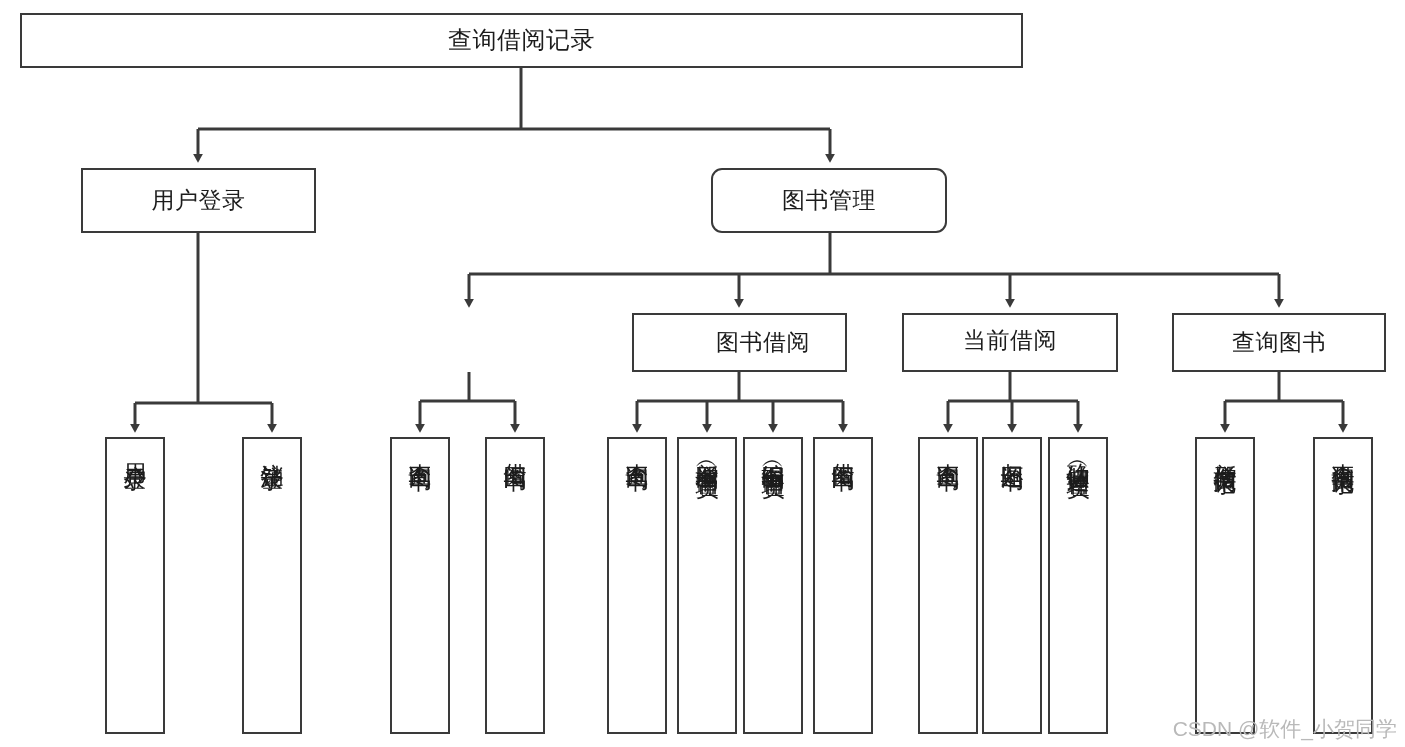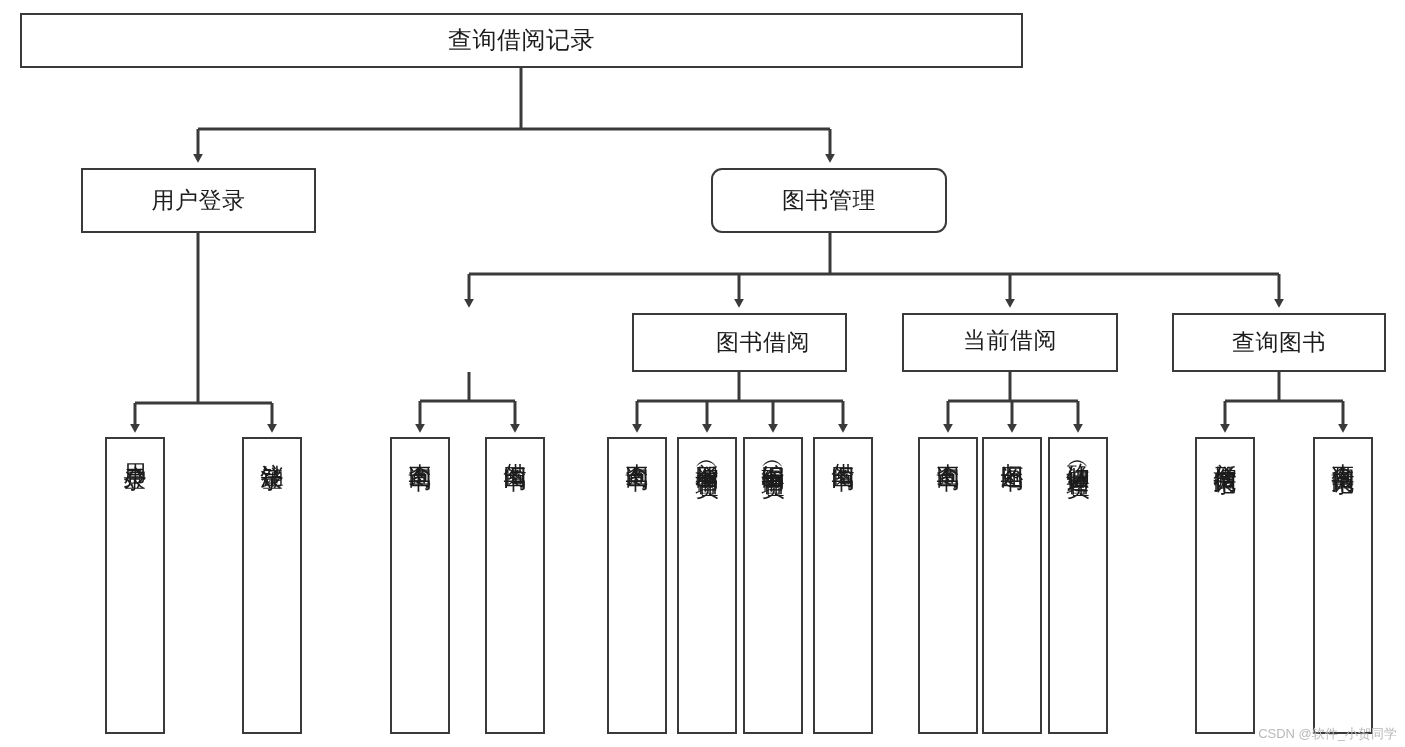--- a/index.html
+++ b/index.html
@@ -59,21 +59,21 @@
     writing-mode: vertical-rl;
     text-orientation: upright;
     line-height: 1.0;
     letter-spacing: 2px;
     white-space: nowrap;
   }
   #watermark {
     position: absolute;
     right: 8px;
     bottom: 4px;
-    font-size: 13px;
+    font-size: 21px;
     color: #b9b9b9;
     z-index: 5;
     white-space: nowrap;
     font-family: "Liberation Sans", "DejaVu Sans", sans-serif;
   }
 </style>
 </head>
 <body>
 
 <div id="canvas">

